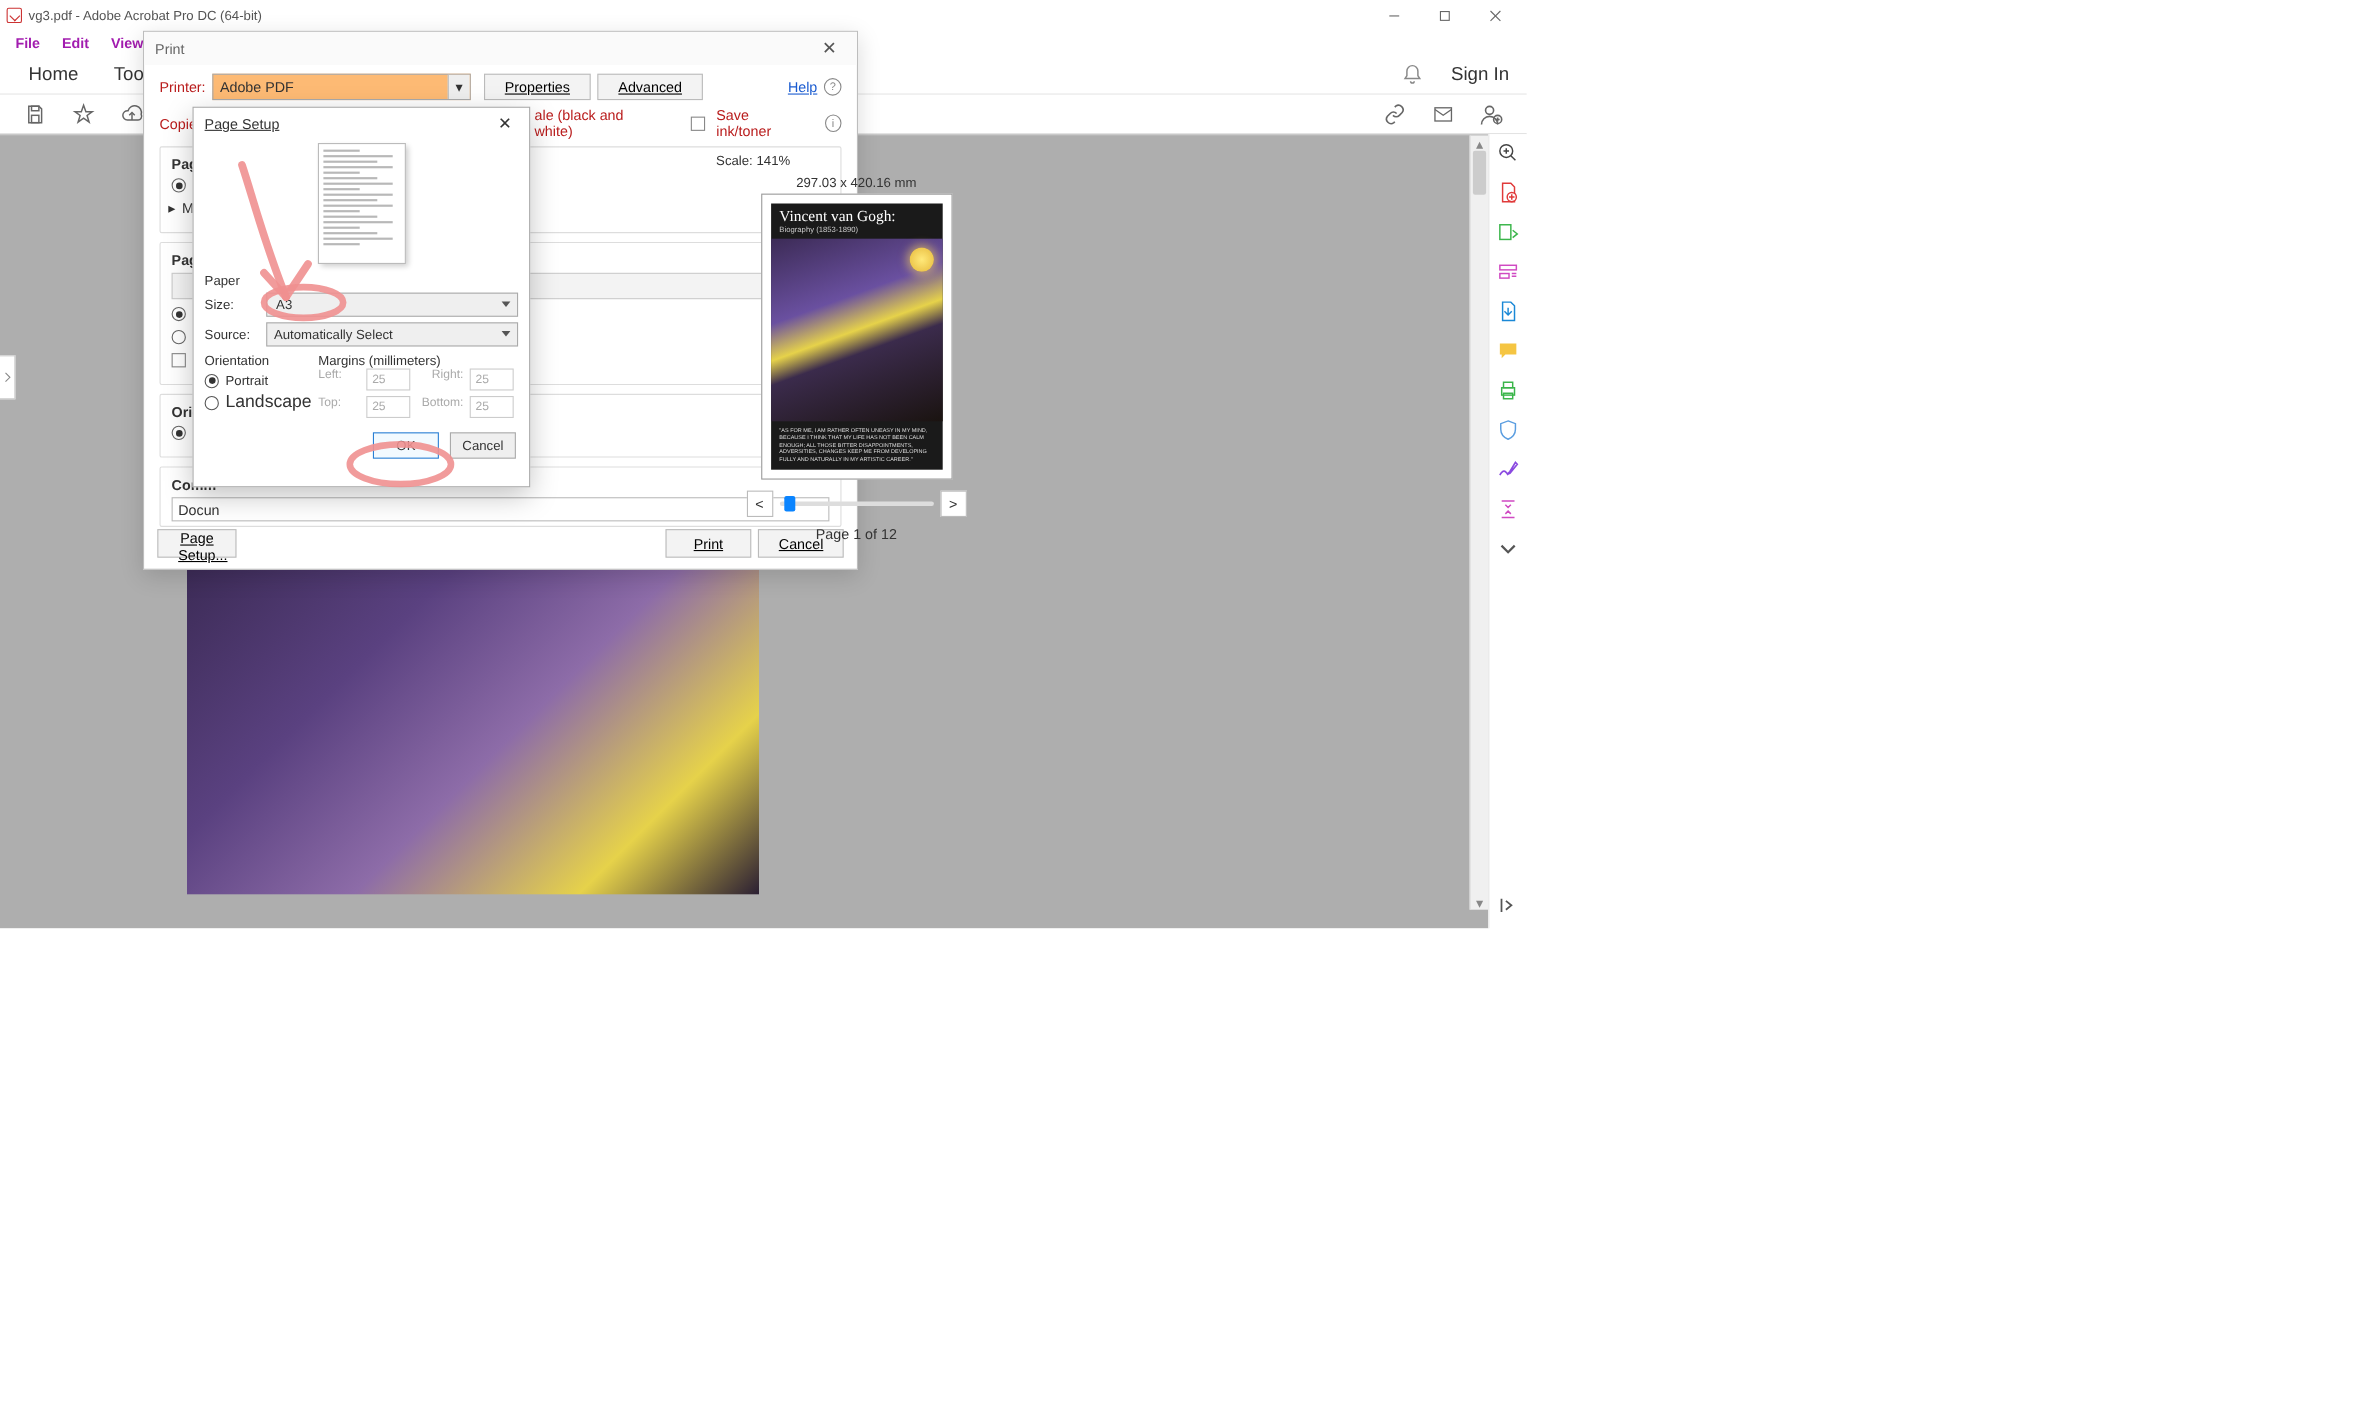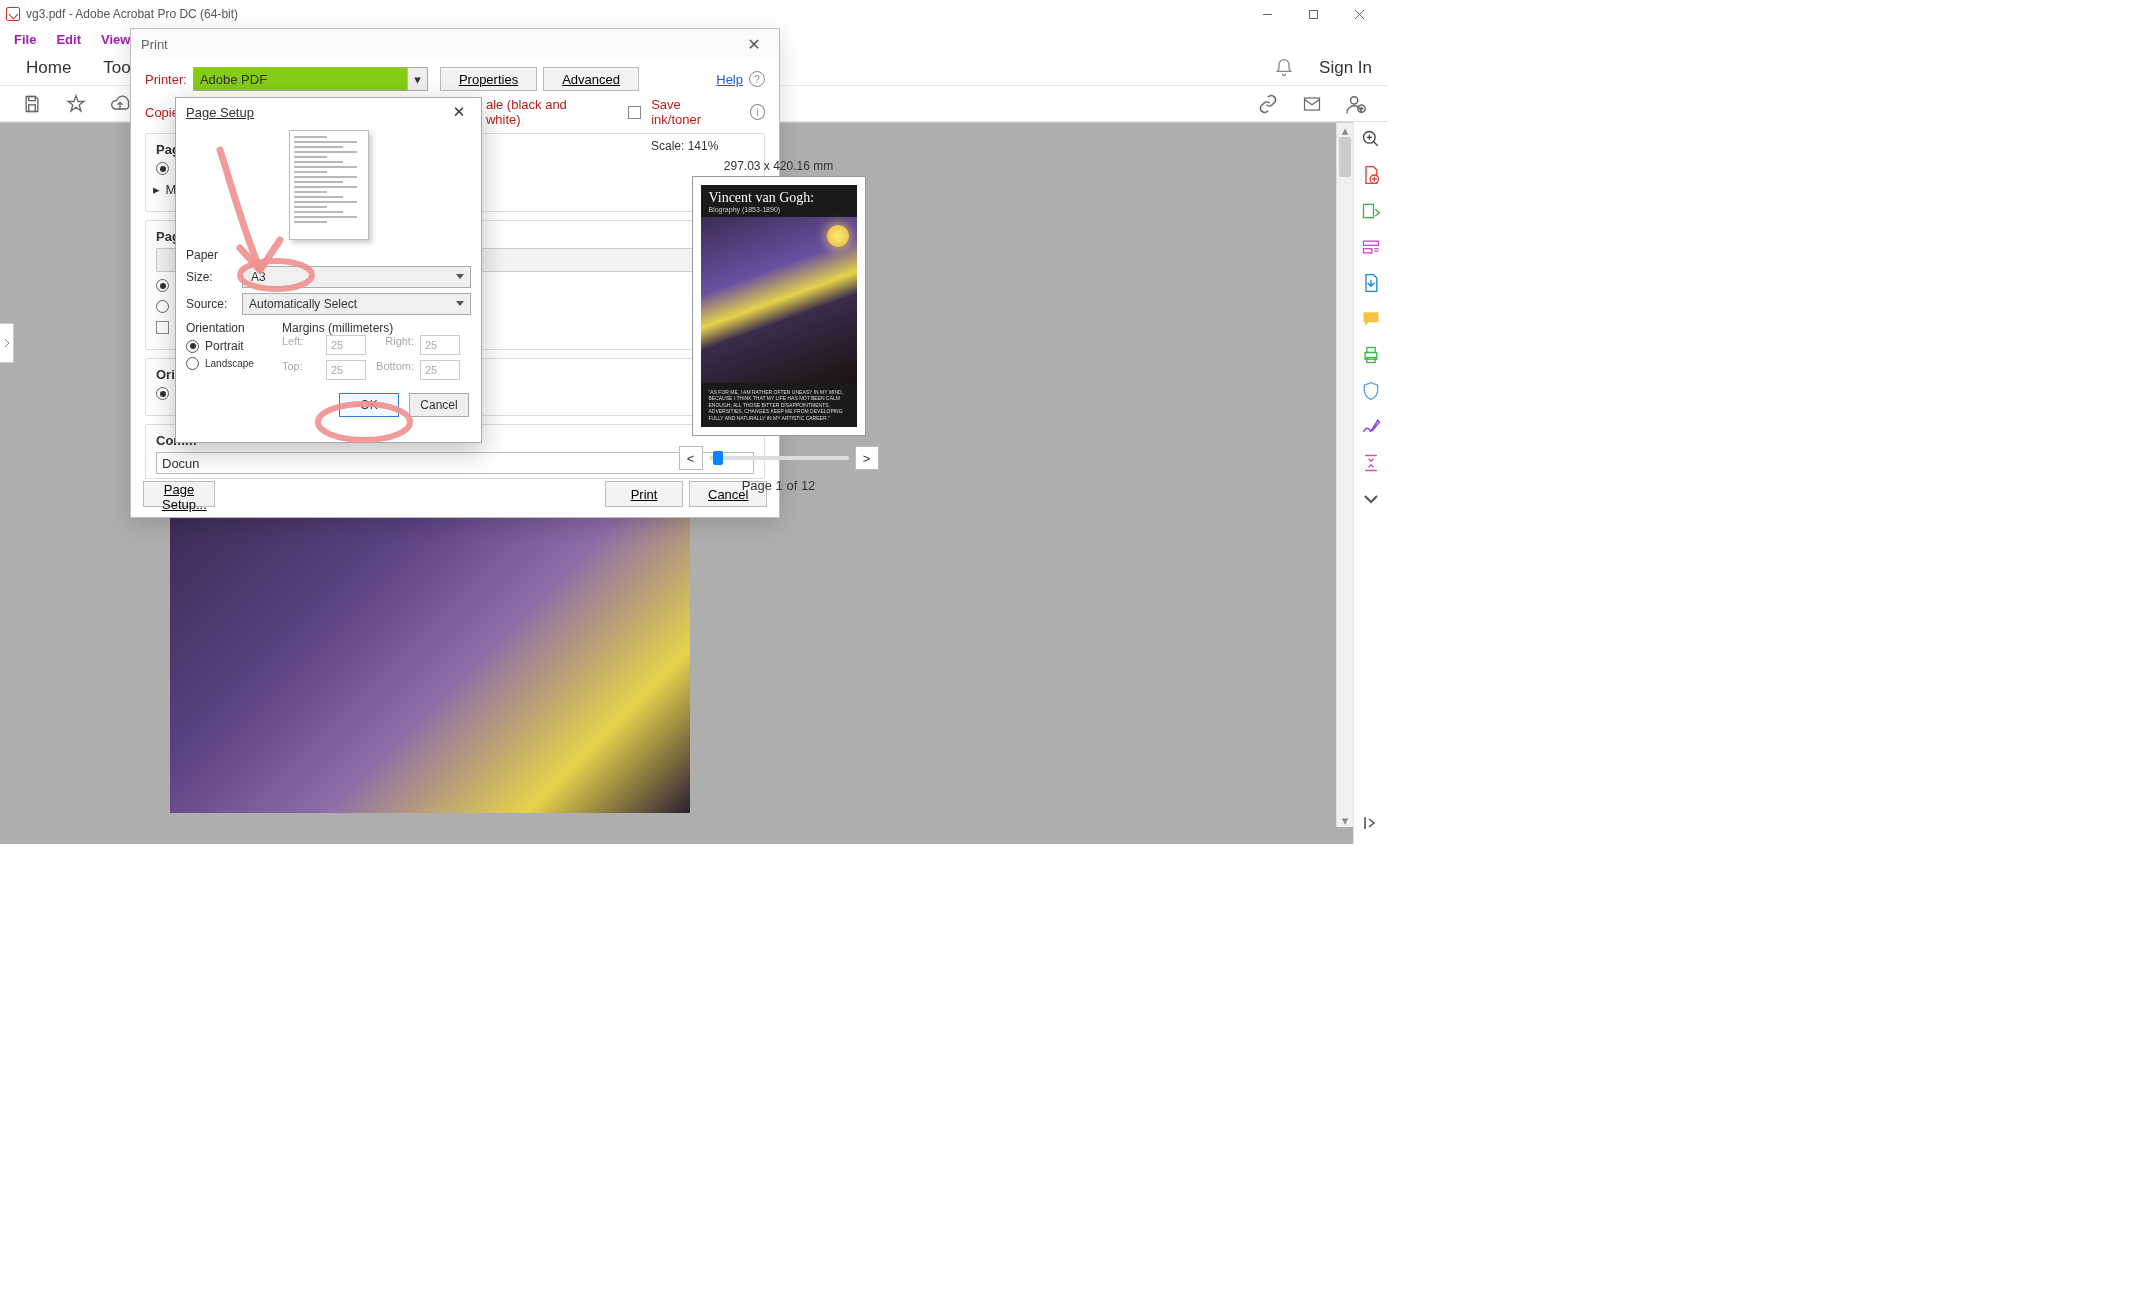--- a/index.html
+++ b/index.html
@@ -50,21 +50,21 @@
     z-index:10; padding:0;
   }
   .print-dialog .pd-title{height:30px;display:flex;align-items:center;padding:0 10px;border-bottom:none;background: #fafafa;}
   .print-dialog .pd-title .t{color:#666;font-size:13px;}
   .print-dialog .pd-title .spacer{flex:1;}
   .print-dialog .pd-title .close{font-family: sans-serif;font-size:16px;color:#555;width:30px;text-align:center;}
 
   .pd-body{padding:8px 14px 12px 14px;}
   .pd-row{display:flex;align-items:center;margin-bottom:6px;gap:6px;}
   .pd-label{font-size:13px;color:#b91c1c;}
-  .pd-select{flex:0 0 235px;height:24px;border:1px solid #aaa;background:#84cc16;display:flex;align-items:center;padding:0 6px;position:relative;}
+  .pd-select{flex:0 0 235px;height:24px;border:1px solid #aaa;background:#fdba74;display:flex;align-items:center;padding:0 6px;position:relative;}
   .pd-select .dd{position:absolute;right:0;top:0;width:20px;height:100%;background:#eee;border-left:1px solid #bbb;display:flex;align-items:center;justify-content:center;}
   .pd-btn{height:28px;padding:0 18px;background:#f3f3f3;border:1px solid #bbb;font-size:13px;text-decoration:underline;}
   .pd-check{width:13px;height:13px;border:1px solid #888;margin-right:4px;flex:none;}
   .pd-help{color:#1a5bd0;text-decoration:underline;font-size:13px;}
   .pd-infoicon{width:16px;height:16px;border:1.5px solid #888;border-radius:50%;display:flex;align-items:center;justify-content:center;font-size:10px;color:#888;}
 
   .pd-group{border:1px solid #ddd;border-radius:2px;padding:8px 10px;margin-bottom:8px;}
   .pd-group .hdr{font-weight:600;font-size:13px;margin-bottom:4px;}
   .radio{width:13px;height:13px;border:1.5px solid #666;border-radius:50%;margin-right:5px;flex:none;display:inline-flex;align-items:center;justify-content:center;}
   .radio.sel:after{content:"";width:6px;height:6px;background:#333;border-radius:50%;}
@@ -461,21 +461,21 @@
 
   <div class="ps-two">
     <div class="ps-col" style="flex:0 0 90px">
       <div class="lbl">Orientation</div>
       <div class="ps-radio-row">
           <span class="ps-radio sel"></span>
           <span style="font-size:12px">Portrait</span>
         </div>
       <div class="ps-radio-row">
           <span class="ps-radio"></span>
-          <span style="font-size:10px">Landscape</span>
+          <span style="font-size:16px">Landscape</span>
         </div>
     </div>
     <div class="ps-col">
       <div class="lbl">Margins (millimeters)</div>
       <div class="ps-margin-row">
         <span class="ml">Left:</span>
         <span class="mi">25</span>
         <span class="ml" style="width:42px;text-align:right">Right:</span>
         <span class="mi">25</span>
       </div>

